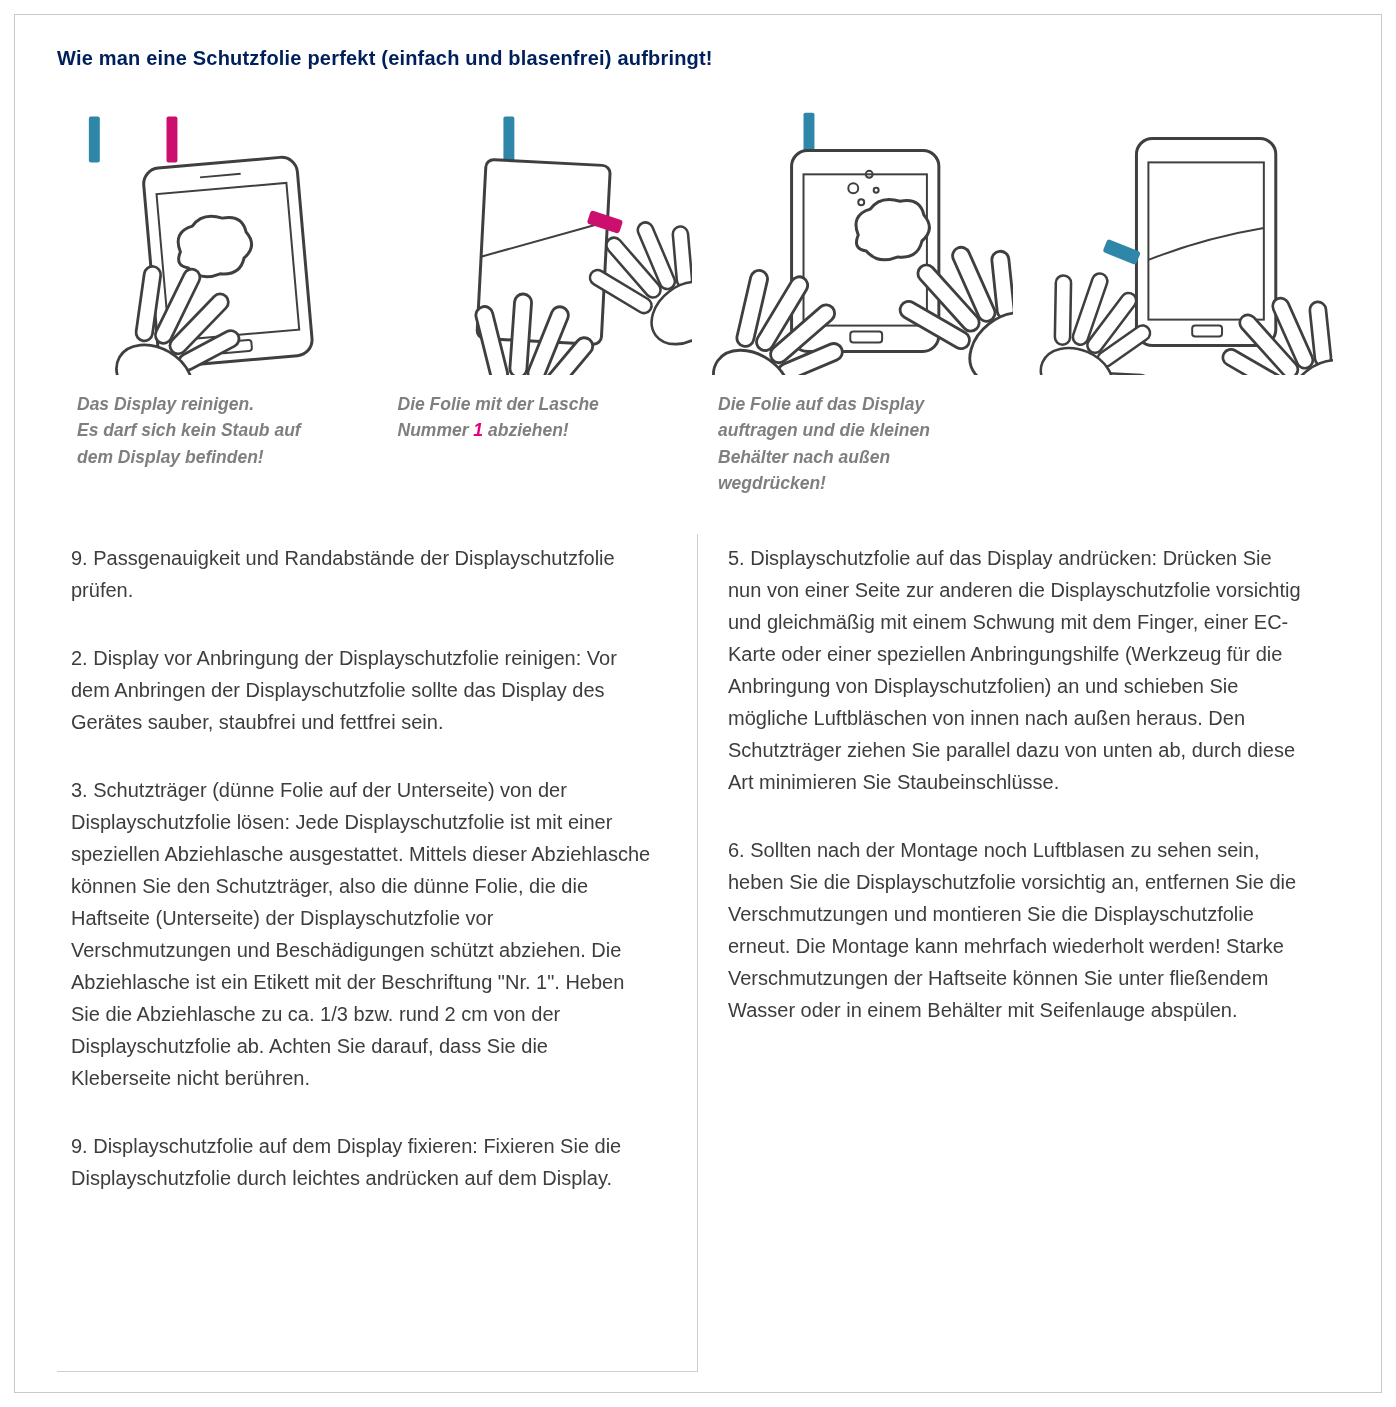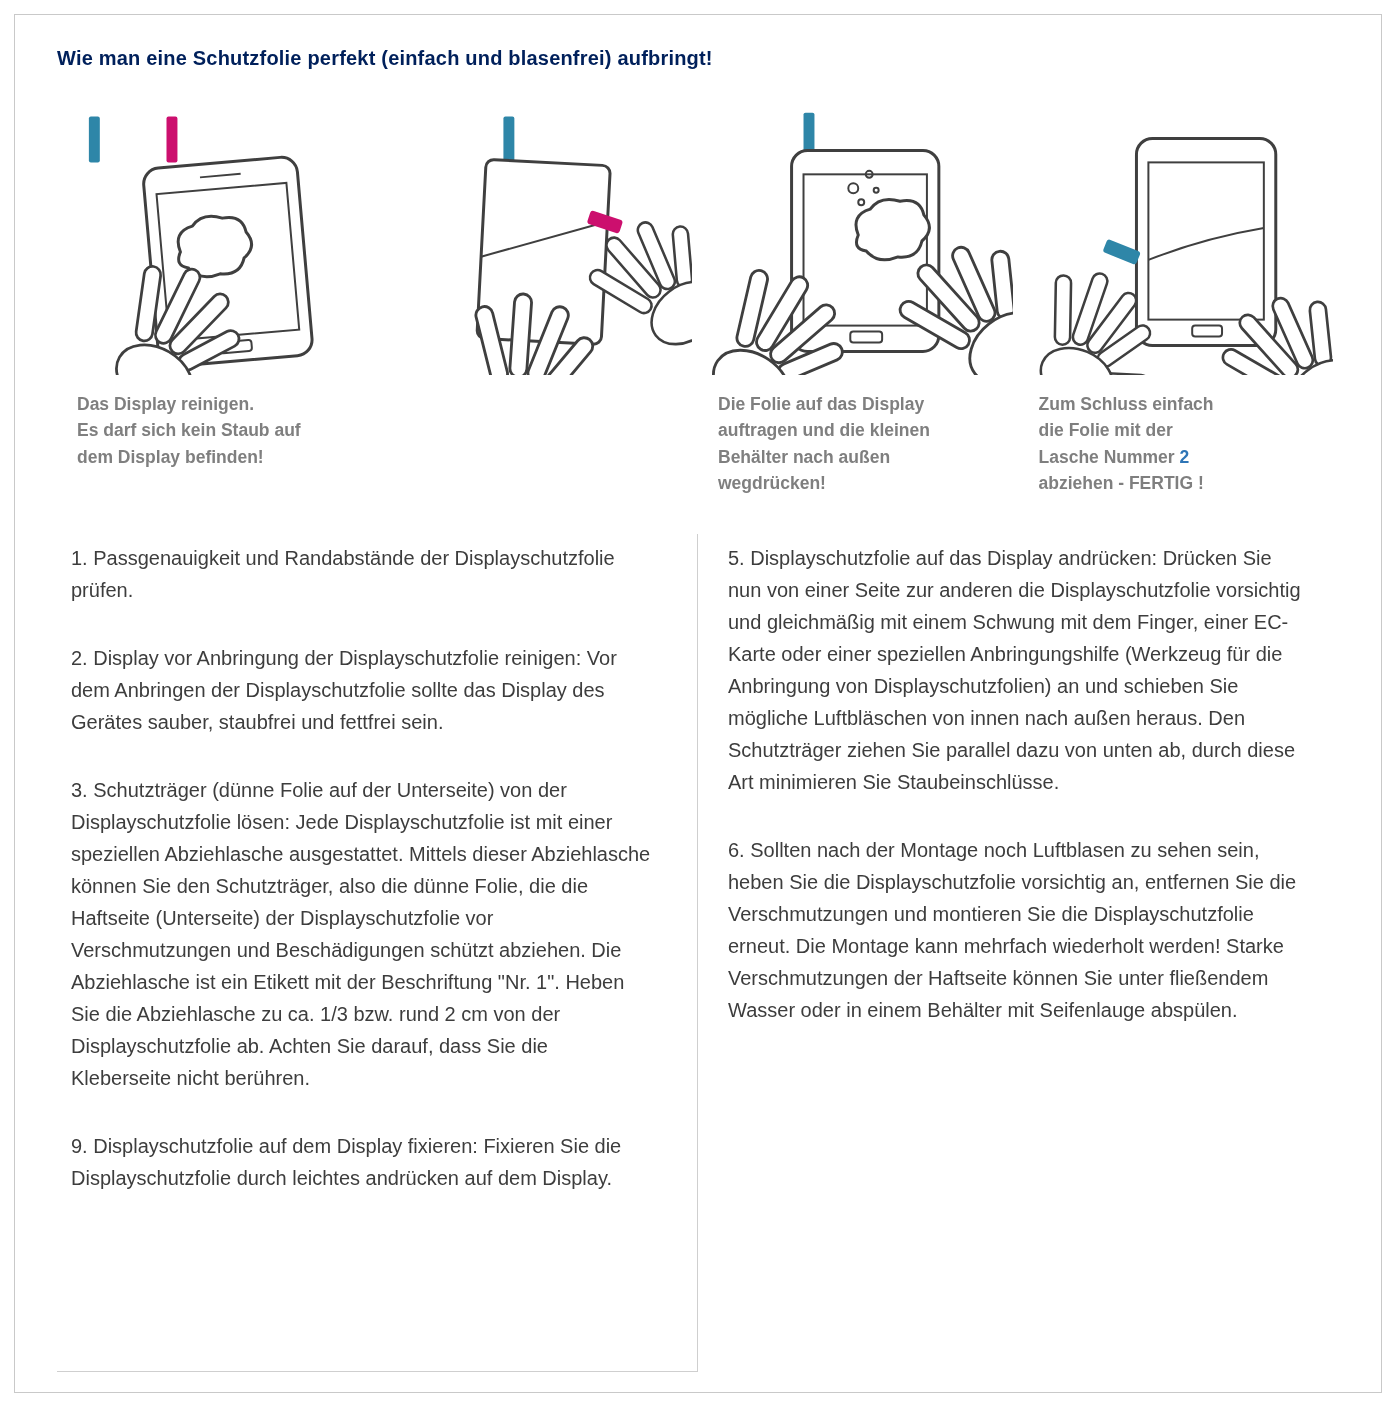--- a/index.html
+++ b/index.html
@@ -26,20 +26,21 @@
     margin:0 0 14px 0;
     font-size:20px;
     font-weight:bold;
     color:var(--title-color);
     letter-spacing:0.2px;
   }
   .panels{
     display:flex;
     justify-content:space-between;
     margin-top:26px;
+    font-style:italic;
   }
   .panel{
     width:25%;
     margin:0;
     padding:0 6px;
     display:flex;
     flex-direction:column;
   }
   .illus{width:100%;height:265px;display:block;}
   .caption{
@@ -127,20 +128,22 @@
           <g transform="rotate(3 160 140)">
             <rect class="line" x="98" y="52" width="125" height="180" rx="8"></rect>
             <path class="thin" d="M98,150 L223,108"></path>
           </g>
           <g transform="translate(208,100) rotate(18)">
             <rect class="tab-pink" x="0" y="0" width="34" height="14" rx="3"></rect>
           </g>
           <use href="#hand-up" transform="translate(272,182) rotate(-37) scale(0.85)"></use>
           <use href="#hand-up" transform="translate(135,262) rotate(8) scale(0.95)"></use>
         </svg>
+        <figcaption class="caption"><span>Die Folie mit der Lasche
+Nummer </span><span class="num" style="color: rgb(229, 0, 125);">1</span><span> abziehen!</span></figcaption>
       </figure>
 
       <figure class="panel">
         <svg class="illus" viewBox="0 0 310 265">
           <rect class="tab-teal" x="100" y="2" width="11" height="42" rx="2"></rect>
           <g>
             <rect class="line" x="88" y="40" width="148" height="202" rx="16"></rect>
             <rect class="thin" x="100" y="64" width="124" height="152"></rect>
             <rect class="thin" x="147" y="222" width="32" height="11" rx="3"></rect>
           </g>
@@ -167,31 +170,27 @@
             <rect class="thin" x="124" y="52" width="116" height="158"></rect>
             <rect class="thin" x="168" y="216" width="30" height="11" rx="3"></rect>
           </g>
           <path class="thin" d="M124,150 Q180,128 240,118"></path>
           <g transform="translate(112,148) rotate(22)">
             <rect class="tab-teal" x="-34" y="-7" width="36" height="14" rx="3"></rect>
           </g>
           <use href="#hand-up" transform="translate(55,230) rotate(23) scale(0.85)"></use>
           <use href="#hand-up" transform="translate(268,262) rotate(-38) scale(0.9)"></use>
         </svg>
-        <figcaption class="caption"><span>Zum Schluss einfach
-die Folie mit der
-Lasche Nummer </span><span class="num" style="color: rgb(46, 117, 182);">2</span><span>
-abziehen - FERTIG !</span></figcaption>
       </figure>
 
     </div>
 
     <div class="columns">
       <div class="col col-left">
-        <p>1. Passgenauigkeit und Randabstände der Displayschutzfolie prüfen.</p>
+        <p>9. Passgenauigkeit und Randabstände der Displayschutzfolie prüfen.</p>
         <p>2. Display vor Anbringung der Displayschutzfolie reinigen: Vor dem Anbringen der Displayschutzfolie sollte das Display des Gerätes sauber, staubfrei und fettfrei sein.</p>
         <p>3. Schutzträger (dünne Folie auf der Unterseite) von der Displayschutzfolie lösen: Jede Displayschutzfolie ist mit einer speziellen Abziehlasche ausgestattet. Mittels dieser Abziehlasche können Sie den Schutzträger, also die dünne Folie, die die Haftseite (Unterseite) der Displayschutzfolie vor Verschmutzungen und Beschädigungen schützt abziehen. Die Abziehlasche ist ein Etikett mit der Beschriftung "Nr. 1". Heben Sie die Abziehlasche zu ca. 1/3 bzw. rund 2 cm von der Displayschutzfolie ab. Achten Sie darauf, dass Sie die Kleberseite nicht berühren.</p>
         <p>9. Displayschutzfolie auf dem Display fixieren: Fixieren Sie die Displayschutzfolie durch leichtes andrücken auf dem Display.</p>
       </div>
       <div class="col col-right">
         <p>5. Displayschutzfolie auf das Display andrücken: Drücken Sie nun von einer Seite zur anderen die Displayschutzfolie vorsichtig und gleichmäßig mit einem Schwung mit dem Finger, einer EC-Karte oder einer speziellen Anbringungshilfe (Werkzeug für die Anbringung von Displayschutzfolien) an und schieben Sie mögliche Luftbläschen von innen nach außen heraus. Den Schutzträger ziehen Sie parallel dazu von unten ab, durch diese Art minimieren Sie Staubeinschlüsse.</p>
         <p>6. Sollten nach der Montage noch Luftblasen zu sehen sein, heben Sie die Displayschutzfolie vorsichtig an, entfernen Sie die Verschmutzungen und montieren Sie die Displayschutzfolie erneut. Die Montage kann mehrfach wiederholt werden! Starke Verschmutzungen der Haftseite können Sie unter fließendem Wasser oder in einem Behälter mit Seifenlauge abspülen.</p>
       </div>
     </div>
 

